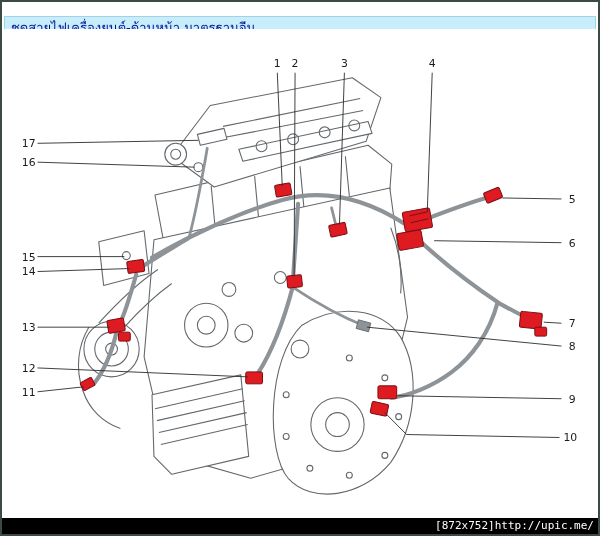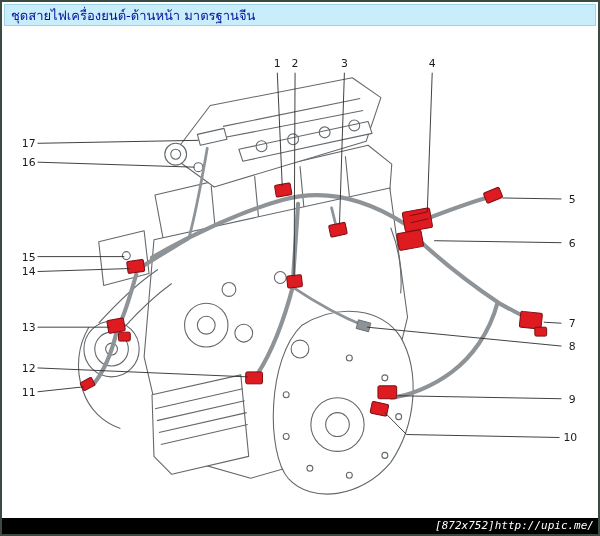--- a/index.html
+++ b/index.html
@@ -6,21 +6,21 @@
   .frame{
     position:relative;
     width:600px;height:536px;
     box-sizing:border-box;
     border:2px solid #3c4a44;
     background:#fff;
     font-family:"DejaVu Sans",sans-serif;
     overflow:hidden;
   }
   .titlebar{
-    margin:2px 2px 0 2px;
+    margin:14px 2px 0 2px;
     height:22px;
     background:var(--title-bg,#c9eefb);
     color:var(--title-text,#00139c);
     font-size:13px;
     line-height:22px;
     padding-left:6px;
     box-sizing:border-box;
     border:1px solid #9fd4e6;
   }
   .diagram{
@@ -34,21 +34,20 @@
     left:0;bottom:0;
     width:100%;height:16px;
     background:var(--status-bg,#000);
     color:var(--status-text,#fff);
     font-family:"DejaVu Sans Mono",monospace;
     font-size:11px;
     line-height:16px;
     text-align:right;
     padding-right:4px;
     box-sizing:border-box;
-    font-style:italic;
   }
   .art{fill:none;stroke:var(--line-art-gray,#63686c);stroke-width:1.1;stroke-linejoin:round;}
   .artf{fill:#ffffff;stroke:var(--line-art-gray,#63686c);stroke-width:1.1;stroke-linejoin:round;}
   .harness{fill:none;stroke:var(--harness-gray,#8e9397);stroke-width:4.2;stroke-linecap:round;}
   .harness-thin{fill:none;stroke:var(--harness-gray,#8e9397);stroke-width:2.8;stroke-linecap:round;}
   .connector{fill:var(--connector-red,#dd1b21);stroke:#7c0d12;stroke-width:1;}
   .clip{fill:var(--harness-gray,#8e9397);stroke:#5f6468;stroke-width:0.8;}
   .leader{stroke:#2b2b2b;stroke-width:0.9;fill:none;}
   .callout{font-family:"DejaVu Sans",sans-serif;font-size:11px;fill:#1c1c1c;text-anchor:middle;}
 </style>

